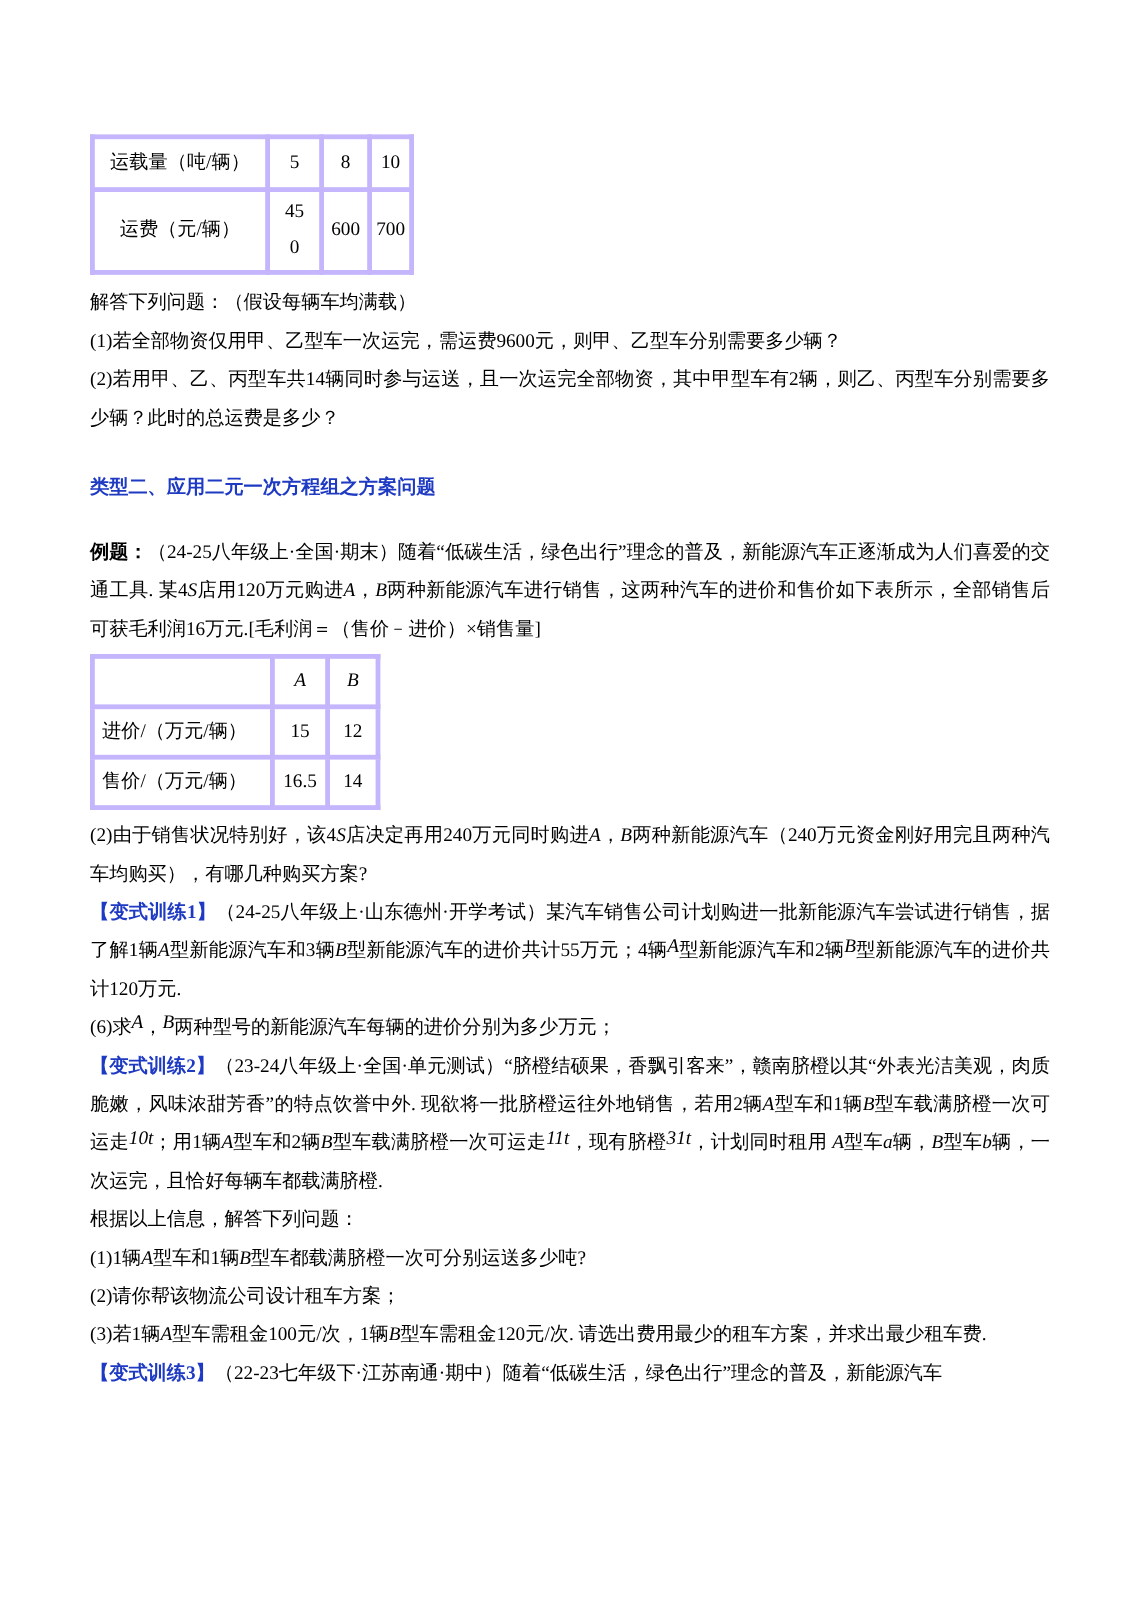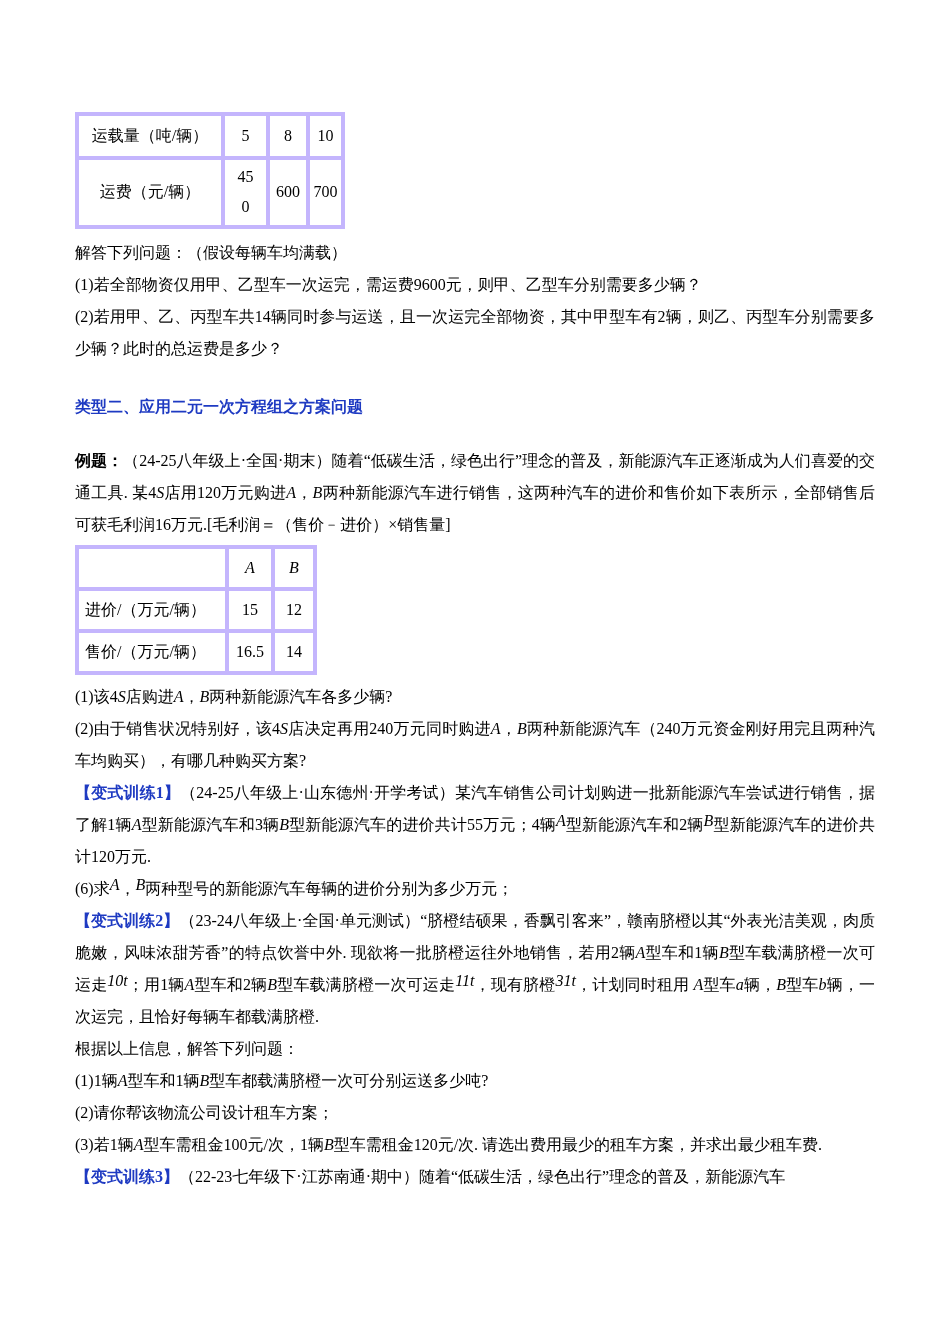--- a/index.html
+++ b/index.html
@@ -101,21 +101,20 @@
         <td class="c2">12</td>
       </tr>
       <tr>
         <td class="c0">售价/（万元/辆）</td>
         <td class="c1">16.5</td>
         <td class="c2">14</td>
       </tr>
     </tbody>
   </table>
 
-  <p class="doc"><span class="run-n">(1)该4</span><span class="run-i">S</span><span class="run-n">店购进</span><span class="run-i">A</span><span class="run-n">，</span><span class="run-i">B</span><span class="run-n">两种新能源汽车各多少辆?</span></p>
   <p class="doc"><span class="run-n">(2)由于销售状况特别好，该4</span><span class="run-i">S</span><span class="run-n">店决定再用240万元同时购进</span><span class="run-i">A</span><span class="run-n">，</span><span class="run-i">B</span><span class="run-n">两种新能源汽车（240万元资金刚好用完且两种汽车均购买），有哪几种购买方案?</span></p>
 
   <p class="doc"><span class="run-bb">【变式训练1】</span><span class="run-n">（24-25八年级上·山东德州·开学考试）某汽车销售公司计划购进一批新能源汽车尝试进行销售，据了解1辆</span><span class="run-i">A</span><span class="run-n">型新能源汽车和3辆</span><span class="run-i">B</span><span class="run-n">型新能源汽车的进价共计55万元；4辆</span><span class="run-m">A</span><span class="run-n">型新能源汽车和2辆</span><span class="run-m">B</span><span class="run-n">型新能源汽车的进价共计120万元.</span></p>
   <p class="doc"><span class="run-n">(6)求</span><span class="run-m">A</span><span class="run-n">，</span><span class="run-m">B</span><span class="run-n">两种型号的新能源汽车每辆的进价分别为多少万元；</span></p>
 
   <p class="doc"><span class="run-bb">【变式训练2】</span><span class="run-n">（23-24八年级上·全国·单元测试）“脐橙结硕果，香飘引客来”，赣南脐橙以其“外表光洁美观，肉质脆嫩，风味浓甜芳香”的特点饮誉中外. 现欲将一批脐橙运往外地销售，若用2辆</span><span class="run-i">A</span><span class="run-n">型车和1辆</span><span class="run-i">B</span><span class="run-n">型车载满脐橙一次可运走</span><span class="run-m">10t</span><span class="run-n">；用1辆</span><span class="run-i">A</span><span class="run-n">型车和2辆</span><span class="run-i">B</span><span class="run-n">型车载满脐橙一次可运走</span><span class="run-m">11t</span><span class="run-n">，现有脐橙</span><span class="run-m">31t</span><span class="run-n">，计划同时租用 </span><span class="run-i">A</span><span class="run-n">型车</span><span class="run-i">a</span><span class="run-n">辆，</span><span class="run-i">B</span><span class="run-n">型车</span><span class="run-i">b</span><span class="run-n">辆，一次运完，且恰好每辆车都载满脐橙.</span></p>
   <p class="doc"><span class="run-n">根据以上信息，解答下列问题：</span></p>
   <p class="doc"><span class="run-n">(1)1辆</span><span class="run-i">A</span><span class="run-n">型车和1辆</span><span class="run-i">B</span><span class="run-n">型车都载满脐橙一次可分别运送多少吨?</span></p>
   <p class="doc"><span class="run-n">(2)请你帮该物流公司设计租车方案；</span></p>
   <p class="doc"><span class="run-n">(3)若1辆</span><span class="run-i">A</span><span class="run-n">型车需租金100元/次，1辆</span><span class="run-i">B</span><span class="run-n">型车需租金120元/次. 请选出费用最少的租车方案，并求出最少租车费.</span></p>

